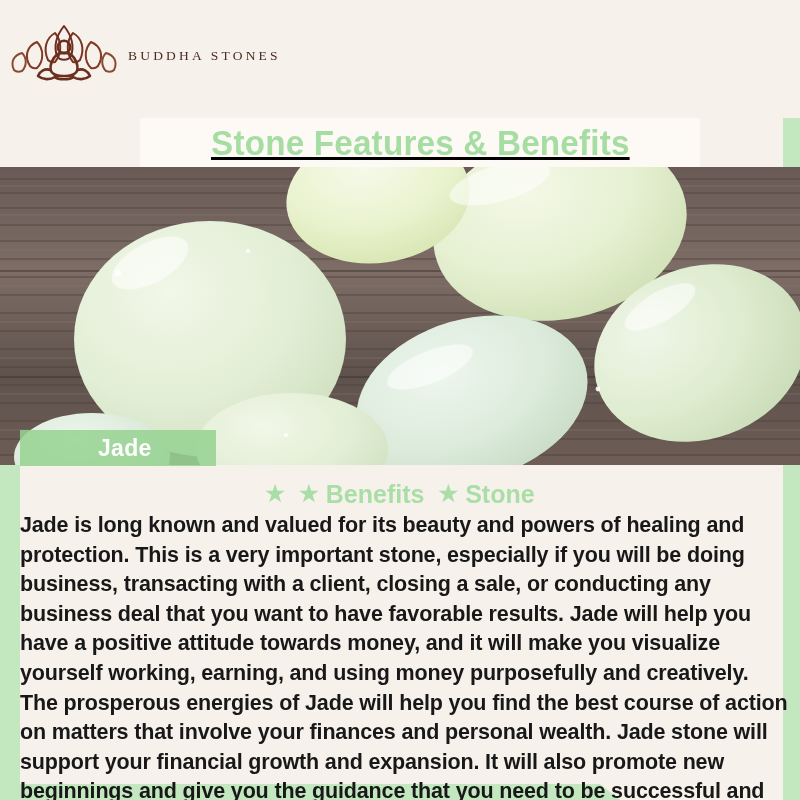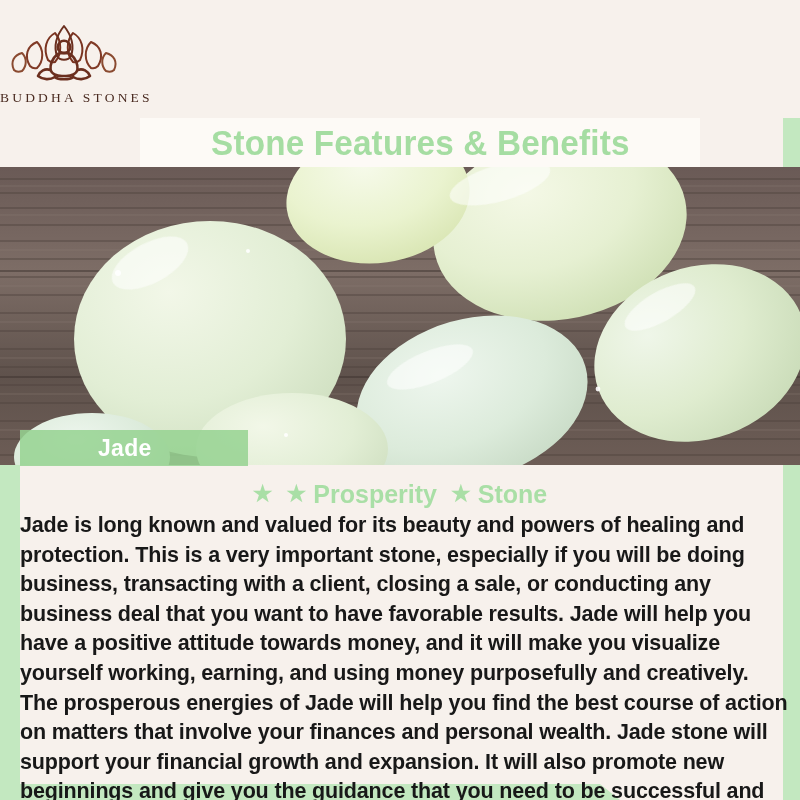--- a/index.html
+++ b/index.html
@@ -33,37 +33,37 @@
     clip-path:polygon(0 0,600px 0,100% 100%,0 100%);
   }
 
   
   #header{
     position:absolute;top:0;left:0;width:800px;height:118px;
     background:#f7f1ec;
   }
   #logo-wrap{
     position:absolute;left:0;right:0;top:22px;
-    display:flex;flex-direction:column;align-items:flex-start;
+    display:flex;flex-direction:row;align-items:center;
   }
   #logo-mark{width:128px;height:62px;display:block;}
   #brand-name{
     margin-top:6px;
     font-family:"Liberation Serif", serif;
     font-size:13.5px;
     letter-spacing:3.2px;
     color:#4a2b21;
     text-align:center;
   }
 
   
   #title-band{
     position:absolute;top:118px;left:140px;width:560px;height:50px;
     background:#fdfaf6;
-    display:flex;align-items:center;justify-content:center;
+    display:flex;align-items:center;justify-content:center;text-decoration:underline;
   }
   #title-text{
     font-family:"Liberation Sans Narrow","Liberation Sans",sans-serif;
     font-weight:bold;
     font-size:35px;
     letter-spacing:0.2px;
     color:#a5dda2;
     transform:scaleX(0.95);
     white-space:nowrap;
   }
@@ -71,21 +71,21 @@
   
   #photo{
     position:absolute;top:167px;left:0;width:800px;height:298px;
     overflow:hidden;
     background:#6d5a52;
   }
   #photo svg{display:block;width:800px;height:298px;}
 
   #stone-label{
     position:absolute;left:20px;top:430px;
-    width:228px;height:36px;
+    width:196px;height:36px;
     background:rgba(150,211,145,0.86);
     display:flex;align-items:center;
   }
   #stone-label-text{
     margin-left:78px;
     color:#ffffff;
     font-size:23px;
     font-weight:bold;
     letter-spacing:0.3px;
   }
@@ -255,21 +255,21 @@
   <div id="stone-label">
     <span id="stone-label-text">Jade</span>
   </div>
 
   <div id="benefits">
     <div class="benefit">
       <span class="star">★</span>
     </div>
     <div class="benefit">
       <span class="star">★</span>
-      <span>Prosperity</span>
+      <span>Benefits</span>
     </div>
     <div class="benefit">
       <span class="star">★</span>
       <span>Stone</span>
     </div>
   </div>
 
   <div id="body-copy">Jade is long known and valued for its beauty and powers of healing and protection. This is a very important stone, especially if you will be doing business, transacting with a client, closing a sale, or conducting any business deal that you want to have favorable results. Jade will help you have a positive attitude towards money, and it will make you visualize yourself working, earning, and using money purposefully and creatively. The prosperous energies of Jade will help you find the best course of action on matters that involve your finances and personal wealth. Jade stone will support your financial growth and expansion. It will also promote new beginnings and give you the guidance that you need to be successful and wealthy!</div>
 
 </div>

